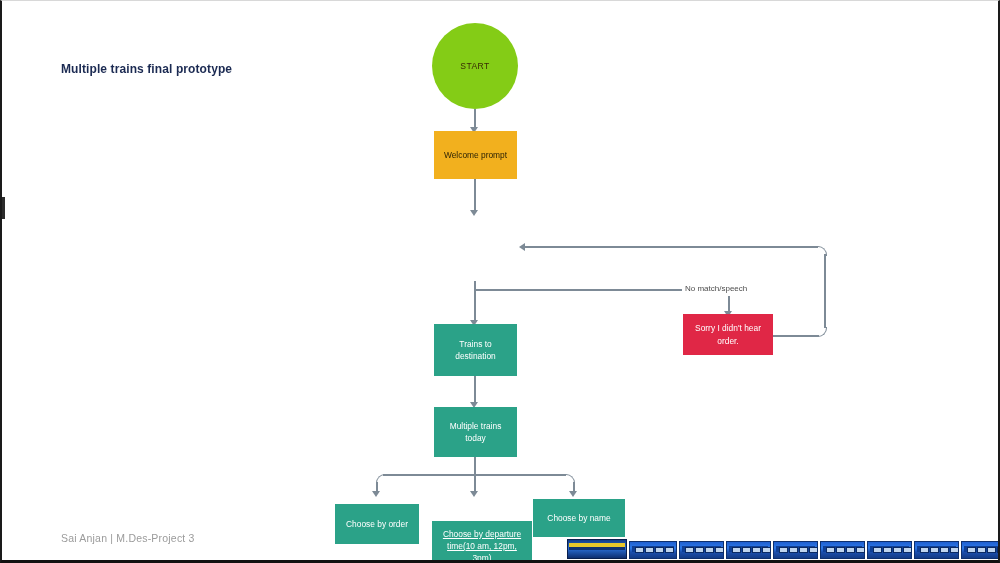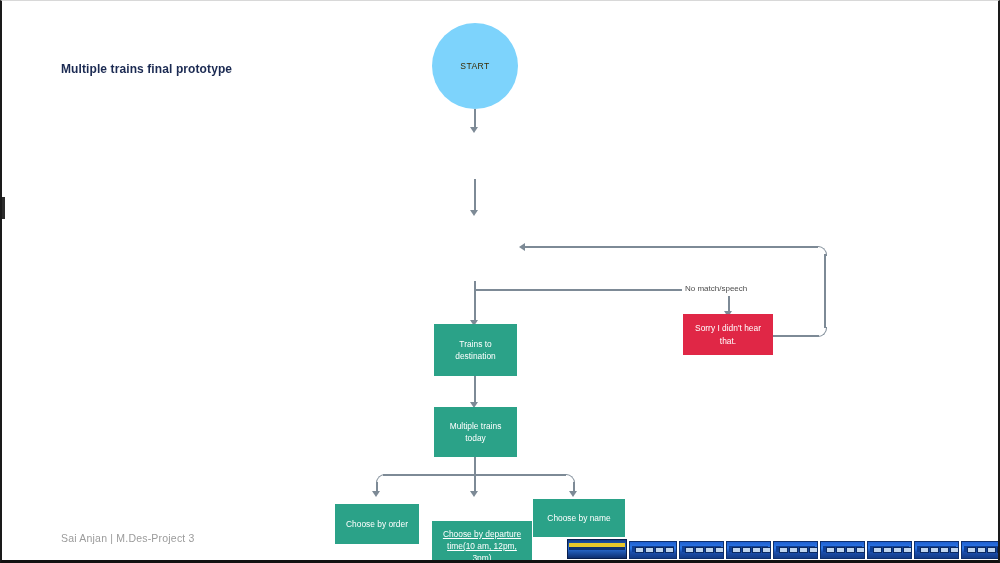--- a/index.html
+++ b/index.html
@@ -31,21 +31,21 @@
     font-size:10.5px;color:#9b9b9b;letter-spacing:.2px;
   }
 
   
   .node{
     position:absolute;box-sizing:border-box;
     display:flex;align-items:center;justify-content:center;text-align:center;
     color:#ffffff;font-size:8.4px;line-height:1.45;padding:3px 6px;
   }
   .node.start{
-    border-radius:50%;background:#7dd3fc;color:#3a2c05;
+    border-radius:50%;background:#84cc16;color:#3a2c05;
     font-size:8.6px;letter-spacing:.4px;
   }
   .node.amber{background:#f2b01e;color:#2e2405;}
   .node.teal{background:#2ba288;color:#ffffff;}
   .node.red{background:#e02746;color:#ffffff;}
 
   
   .conn{position:absolute;background:#7d8a96;}
   .vline{width:1.6px;}
   .hline{height:1.6px;}
@@ -127,27 +127,28 @@
 
   <div class="conn hline" style="left:771px;top:334px;width:46px;"></div>
   <div class="corner br" style="left:815px;top:326px;width:9px;height:9px;"></div>
   <div class="conn vline" style="left:822px;top:253px;height:74px;"></div>
   <div class="corner tr" style="left:815px;top:245px;width:9px;height:9px;"></div>
   <div class="conn hline" style="left:523px;top:245px;width:293px;"></div>
   <div class="arrow-l" style="left:517px;top:242px;"></div>
 
   <div class="node start" style="left:430px;top:22px;width:86px;height:86px;">START</div>
 
+  <div class="node amber" style="left:432px;top:130px;width:83px;height:48px;">Welcome prompt</div>
 
 
   <div class="node teal" style="left:432px;top:406px;width:83px;height:50px;">Multiple trains today</div>
 
   <div class="node teal" style="left:432px;top:323px;width:83px;height:52px;">Trains to destination</div>
 
-  <div class="node red" style="left:681px;top:313px;width:90px;height:41px;">Sorry I didn't hear that.</div>
+  <div class="node red" style="left:681px;top:313px;width:90px;height:41px;">Sorry I didn't hear order.</div>
 
   <div class="node teal" style="left:333px;top:497px;width:84px;height:40px;margin-top:6px;">Choose by order</div>
 
   <div class="node teal" style="left:430px;top:520px;width:100px;height:50px;text-decoration:underline;">Choose by departure time(10 am, 12pm, 3pm)</div>
 
   <div class="node teal" style="left:531px;top:498px;width:92px;height:38px;">Choose by name</div>
 
   <div id="train">
     <div class="railbed"></div>
 

